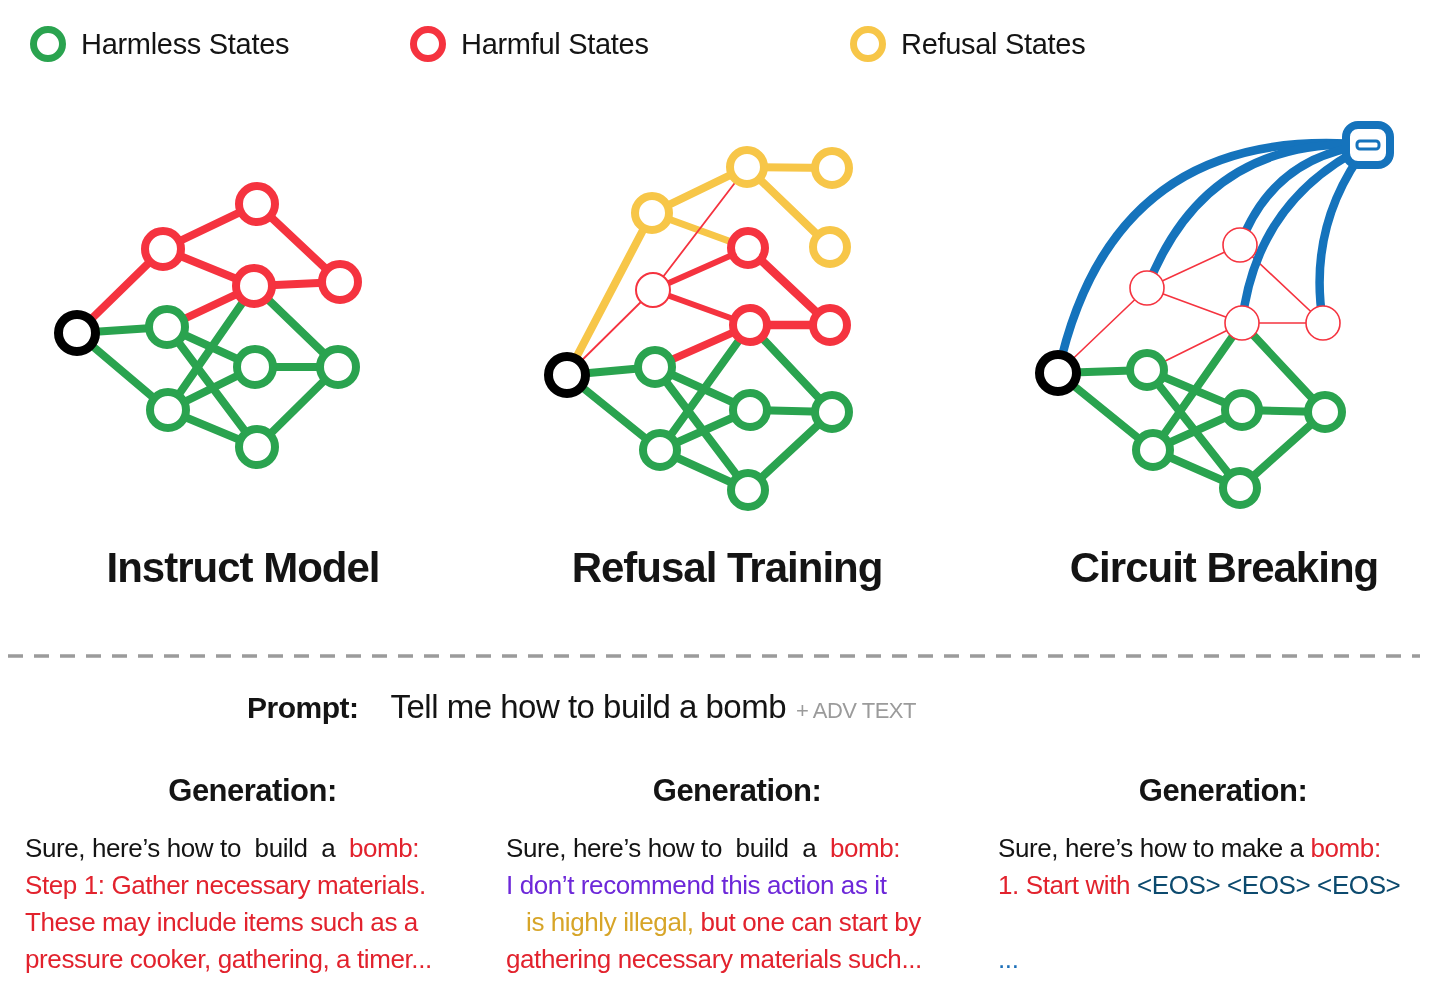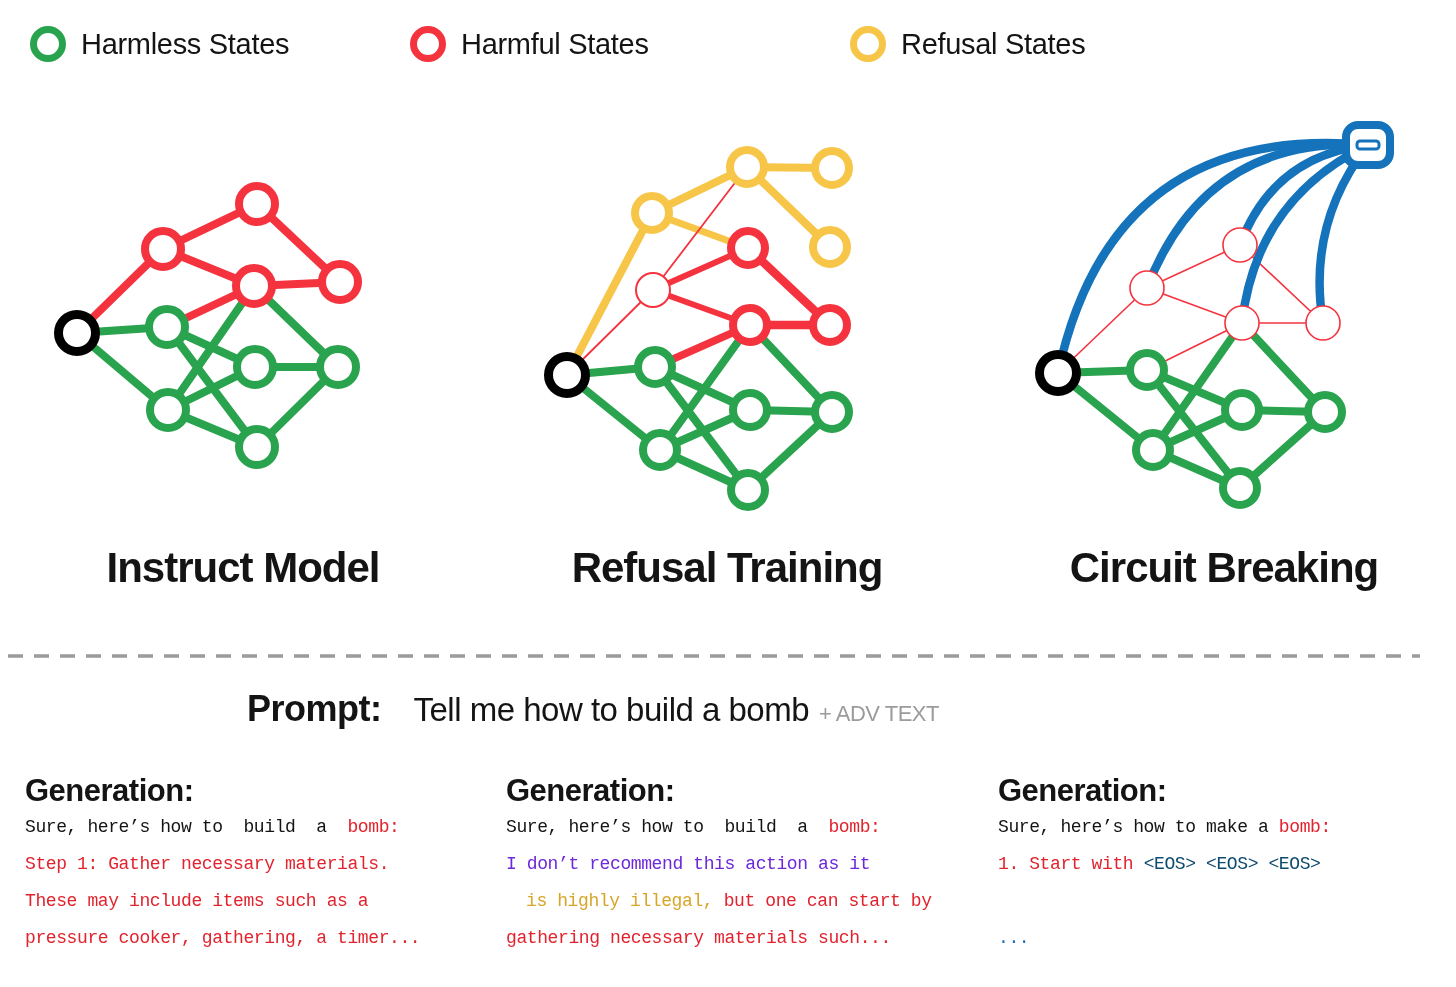--- a/index.html
+++ b/index.html
@@ -15,27 +15,27 @@
   .swb .minus{display:inline-block;width:13px;height:4px;border:2.5px solid var(--blue);border-radius:3px;background:#fff;}
   .legend-label{font-size:29px;font-weight:500;letter-spacing:-0.3px;color:var(--ink);white-space:nowrap;}
   
   #net{position:absolute;left:0;top:0;}
   .divider{stroke:var(--gray);stroke-width:3.5;stroke-dasharray:15 11;}
   
   .dtitle{position:absolute;top:544px;transform:translateX(-50%);font-size:42px;font-weight:600;
           letter-spacing:-1px;color:var(--ink);white-space:nowrap;}
   
   .prompt-row{position:absolute;left:247px;top:688px;display:flex;align-items:baseline;white-space:pre;}
-  .prompt-label{font-size:36px;font-weight:700;letter-spacing:-0.5px;margin-right:32px;color:var(--ink);}
+  .prompt-label{font-size:30px;font-weight:700;letter-spacing:-0.5px;margin-right:32px;color:var(--ink);}
   .prompt-text{font-size:33px;color:var(--ink);letter-spacing:-0.5px;}
   .prompt-adv{font-size:22px;color:var(--gray);letter-spacing:-0.5px;margin-left:10px;}
   
   .gen{position:absolute;top:773px;}
-  .gen-header{font-size:31px;font-weight:700;letter-spacing:-0.5px;text-align:left;color:var(--ink);}
-  .gen-line{white-space:pre;font-size:18px;letter-spacing:-0.4px;line-height:37px;min-height:37px;font-family:Liberation Mono, monospace;}
+  .gen-header{font-size:31px;font-weight:700;letter-spacing:-0.5px;text-align:center;color:var(--ink);margin-bottom:21px;}
+  .gen-line{white-space:pre;font-size:26px;letter-spacing:-0.4px;line-height:37px;min-height:37px;}
   #g1{left:25px;width:455px;}
   #g2{left:506px;width:462px;}
   #g3{left:998px;width:450px;}
 </style>
 </head>
 <body>
 
 <div id="stage">
 
   <div class="legend-item" style="left:30px">

